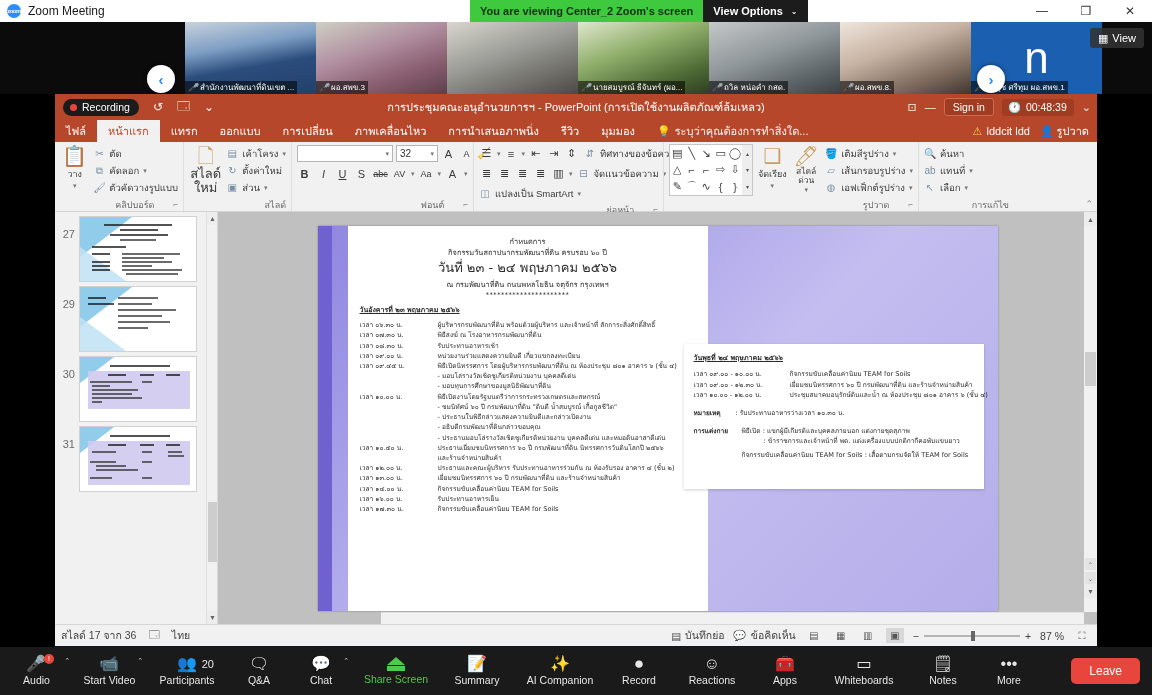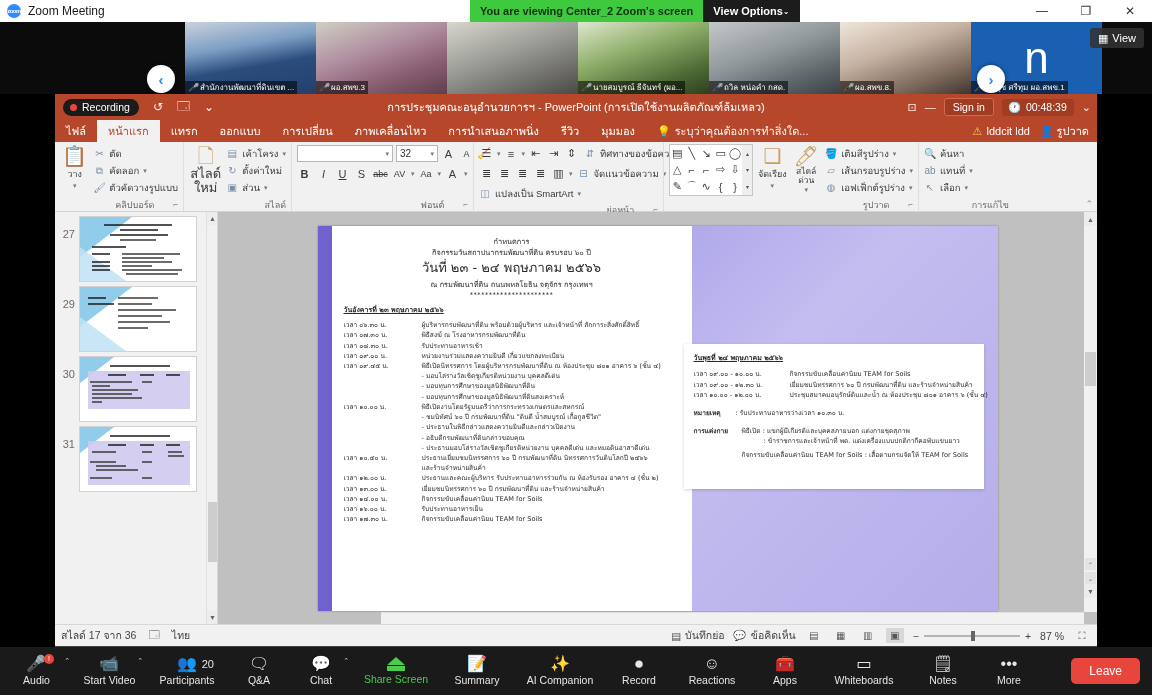--- a/index.html
+++ b/index.html
@@ -66,35 +66,35 @@
   .share-banner {
     position: absolute; left: 470px; top: 0; height: 22px;
     display: flex; align-items: stretch; z-index: 5;
   }
   .share-banner .green {
     background: #3ec93e; color: #10320f; font-size: 11px; font-weight: bold;
     display: flex; align-items: center; padding: 0 10px;
   }
   .share-banner .opts {
     background: #1c1c1c; color: #fff; font-size: 11px; font-weight: bold;
-    display: flex; align-items: center; gap: 0; padding: 0 10px;
+    display: flex; align-items: center; gap: 8px; padding: 0 10px;
   }
   .caret-d { font-size: 8px; }
 
   .view-pill {
     position: absolute; right: 8px; top: 28px; height: 20px;
     background: rgba(50,50,50,.85); color: #fff; font-size: 11px;
     display: flex; align-items: center; gap: 4px; padding: 0 8px; border-radius: 3px;
     z-index: 6;
   }
 
   
   .shared-screen {
     position: absolute; left: 55px; top: 94px; width: 1042px; height: 553px;
-    background: #404040; overflow: hidden;
+    background: #0f172a; overflow: hidden;
   }
 
   
   .ppt-titlebar {
     position: relative; height: 26px; background: #b7472a;
     display: flex; align-items: center; color: #fff;
   }
   .rec-pill {
     margin-left: 8px; height: 17px; background: #1b1b1b; border-radius: 9px;
     display: flex; align-items: center; gap: 5px; padding: 0 9px 0 7px;
@@ -226,21 +226,21 @@
   }
   .slide {
     width: 680px; height: 385px; background: #fff; position: relative; overflow: hidden;
     box-shadow: 0 0 2px rgba(0,0,0,.35);
   }
   .slide .bgpurple {
     position: absolute; inset: 0;
     background: linear-gradient(135deg,#8f86e0 0%,#a79fe8 25%,#c3bdf0 55%,#b4ade9 100%);
   }
   .slide .leftcard {
-    position: absolute; left: 14px; top: 0px; width: 360px; height: 385px;
+    position: absolute; left: 30px; top: 0px; width: 360px; height: 385px;
     background: #fff;
   }
   .slide .rightcard {
     position: absolute; left: 366px; top: 118px; width: 300px; height: 145px;
     background: #fff; box-shadow: 0 1px 3px rgba(0,0,0,.18);
   }
   .slide .band {
     position: absolute; left: 0; top: 0; width: 14px; height: 385px;
     background: #6f62cf;
   }
@@ -785,24 +785,20 @@
                     <span class="sl-t sl-time">เวลา ๐๙.๔๕ น.</span>
                     <span class="sl-t">พิธีเปิดนิทรรศการ โดยผู้บริหารกรมพัฒนาที่ดิน ณ ห้องประชุม ๘๐๑ อาคาร ๖ (ชั้น ๔)</span>
                   </div>
                 <div class="sl-row">
                     <span class="sl-t sl-time"></span>
                     <span class="sl-t">- มอบโล่รางวัลเชิดชูเกียรติหน่วยงาน บุคคลดีเด่น</span>
                   </div>
                 <div class="sl-row">
                     <span class="sl-t sl-time"></span>
                     <span class="sl-t">- มอบทุนการศึกษาของมูลนิธิพัฒนาที่ดิน</span>
-                  </div>
-                <div class="sl-row">
-                    <span class="sl-t sl-time"></span>
-                    <span class="sl-t">- มอบทุนการศึกษาของมูลนิธิพัฒนาที่ดินสงเคราะห์</span>
                   </div>
                 <div class="sl-row">
                     <span class="sl-t sl-time">เวลา ๑๐.๐๐ น.</span>
                     <span class="sl-t">พิธีเปิดงานโดยรัฐมนตรีว่าการกระทรวงเกษตรและสหกรณ์</span>
                   </div>
                 <div class="sl-row">
                     <span class="sl-t sl-time"></span>
                     <span class="sl-t">- ชมนิทัศน์ ๖๐ ปี กรมพัฒนาที่ดิน "ดินดี น้ำสมบูรณ์ เกื้อกูลชีวิต"</span>
                   </div>
                 <div class="sl-row">

